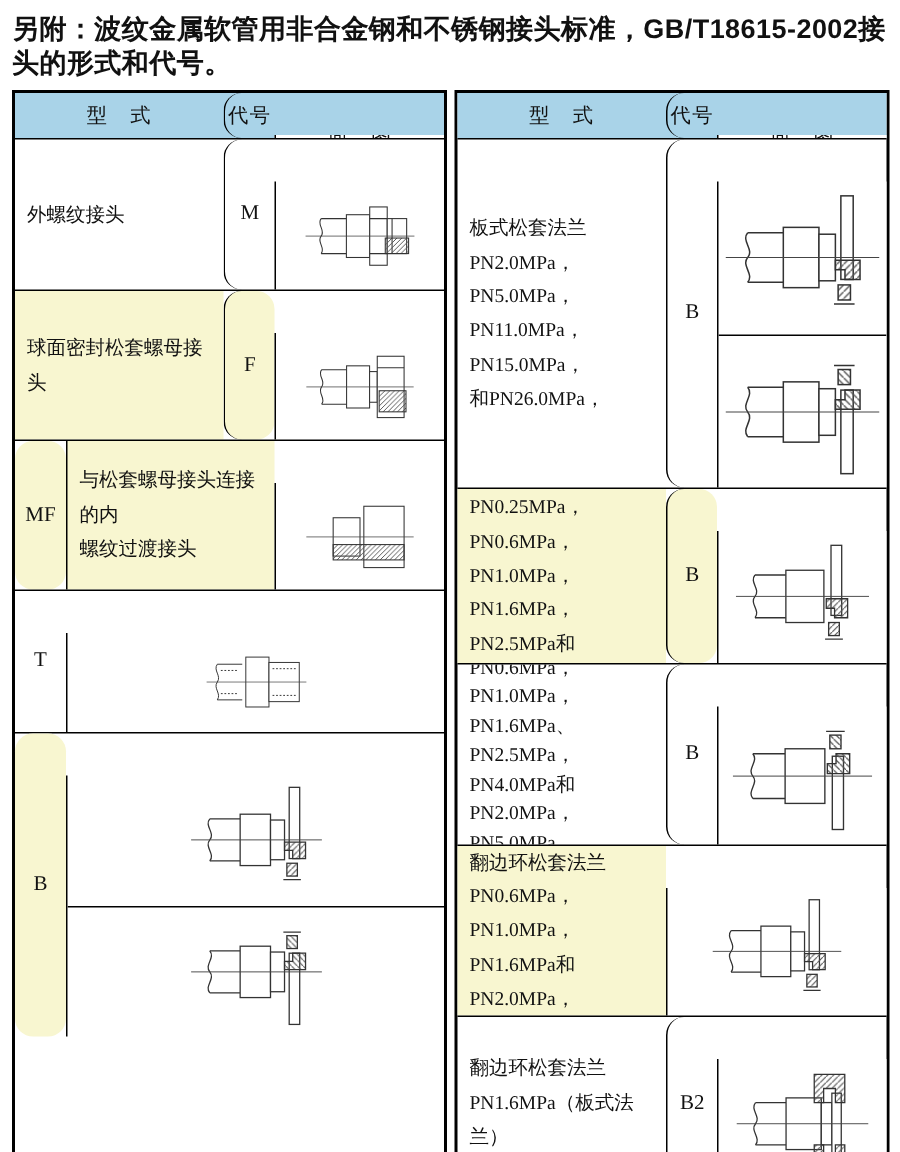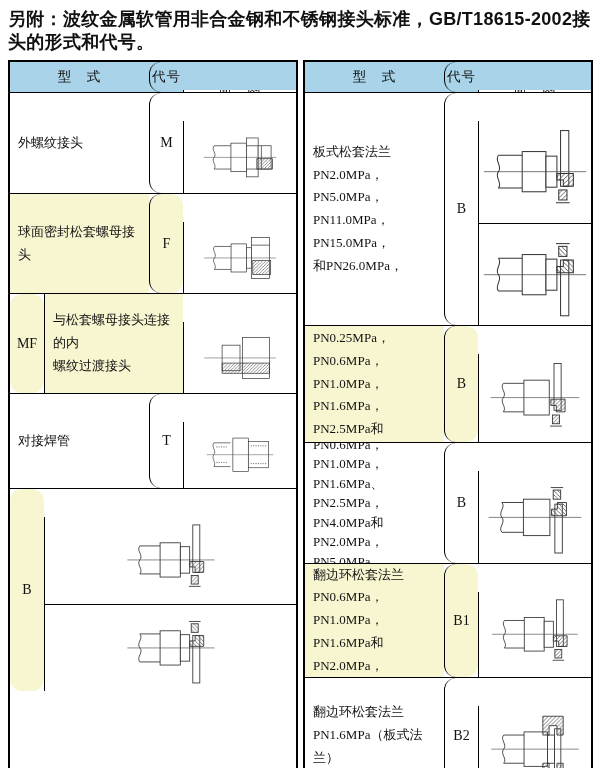--- a/index.html
+++ b/index.html
@@ -123,23 +123,20 @@
                 <rect x="64" y="18" width="42" height="64"></rect>
                 <rect x="32" y="58" width="74" height="16" fill="url(#h)"></rect>
               </g>
               <line x1="4" y1="50" x2="116" y2="50" stroke="#444" stroke-width="0.8"></line>
             </svg>
           </div>
         </div>
     </div>
 
     <div class="row" style="height:95px">
-      <div class="c type">
-          <span>对接焊管</span>
-        </div>
       <div class="c code">T</div>
       <div class="c diag">
           <div class="dwrap">
             <svg viewBox="0 0 120 100" preserveAspectRatio="xMidYMid meet">
               <defs>
                 <pattern id="h" width="5" height="5" patternUnits="userSpaceOnUse">
                   <path d="M0 5 L5 0" stroke="#555" stroke-width="1" fill="none"></path>
                 </pattern>
               </defs>
               <g fill="#fff" stroke="#333" stroke-width="1.1">
@@ -341,21 +338,20 @@
           </div>
         </div>
     </div>
 
     <div class="row" style="height:114px">
       <div class="c type hl">
           <span>翻边环松套法兰
 PN0.6MPa，PN1.0MPa，
 PN1.6MPa和PN2.0MPa，</span>
         </div>
-      <div class="c code hl">B1</div>
       <div class="c diag">
           <div class="dwrap">
             <svg viewBox="0 0 120 100" preserveAspectRatio="xMidYMid meet">
               <defs>
                 <pattern id="h" width="5" height="5" patternUnits="userSpaceOnUse">
                   <path d="M0 5 L5 0" stroke="#555" stroke-width="1" fill="none"></path>
                 </pattern>
               </defs>
               <g fill="#fff" stroke="#333" stroke-width="1.1">
                 <path d="M20 32 H46 M20 68 H46" fill="none"></path>

